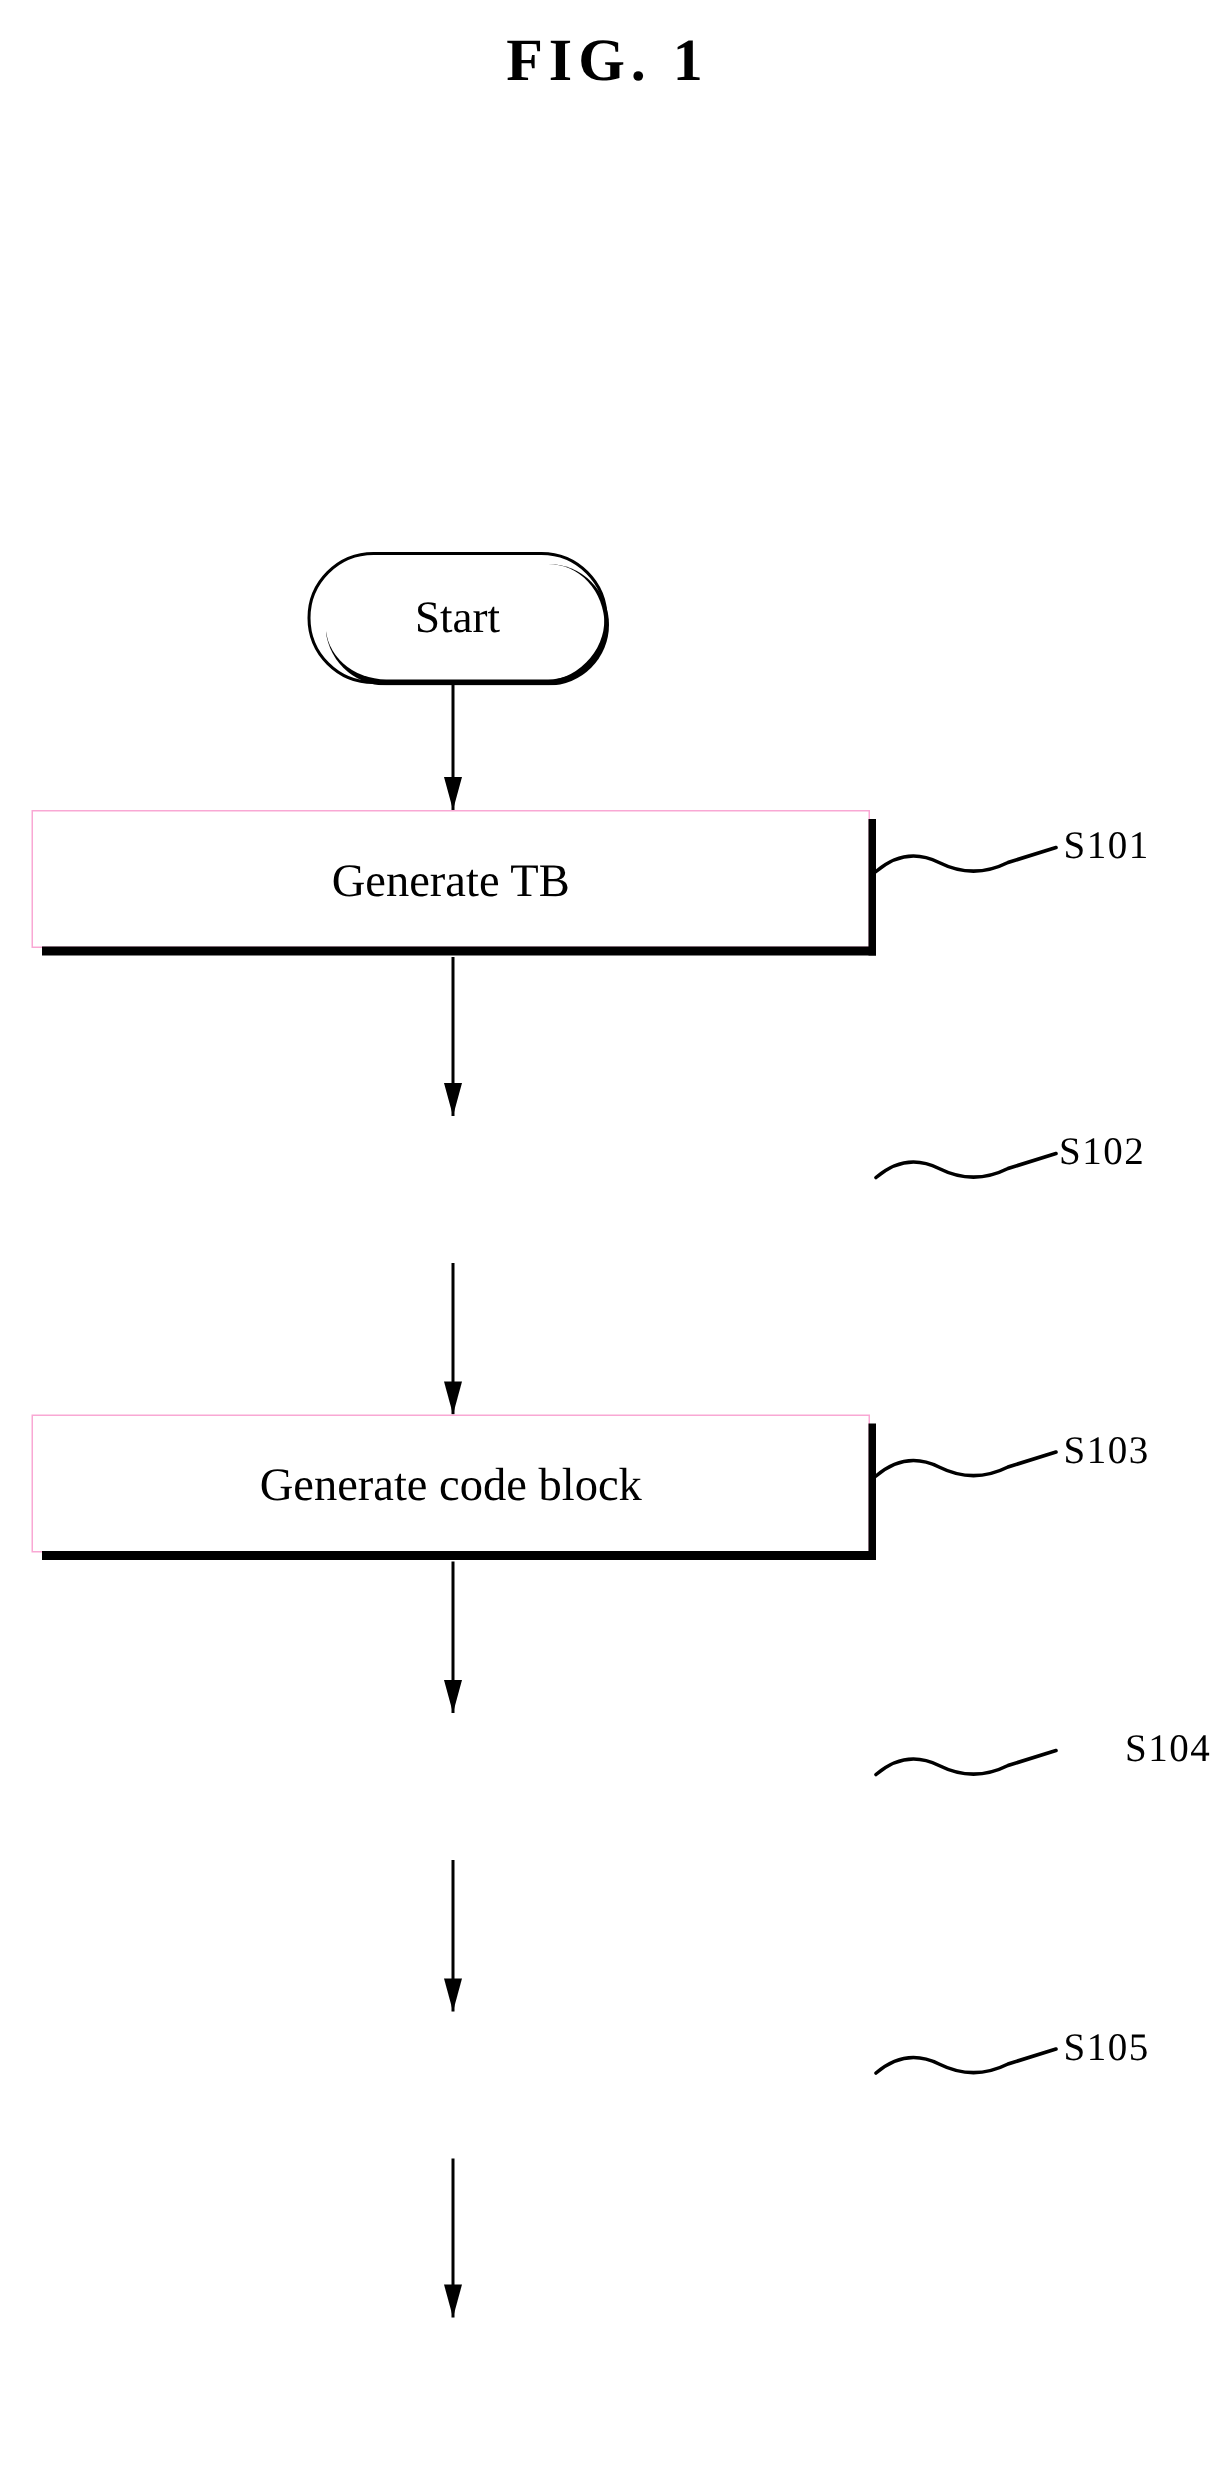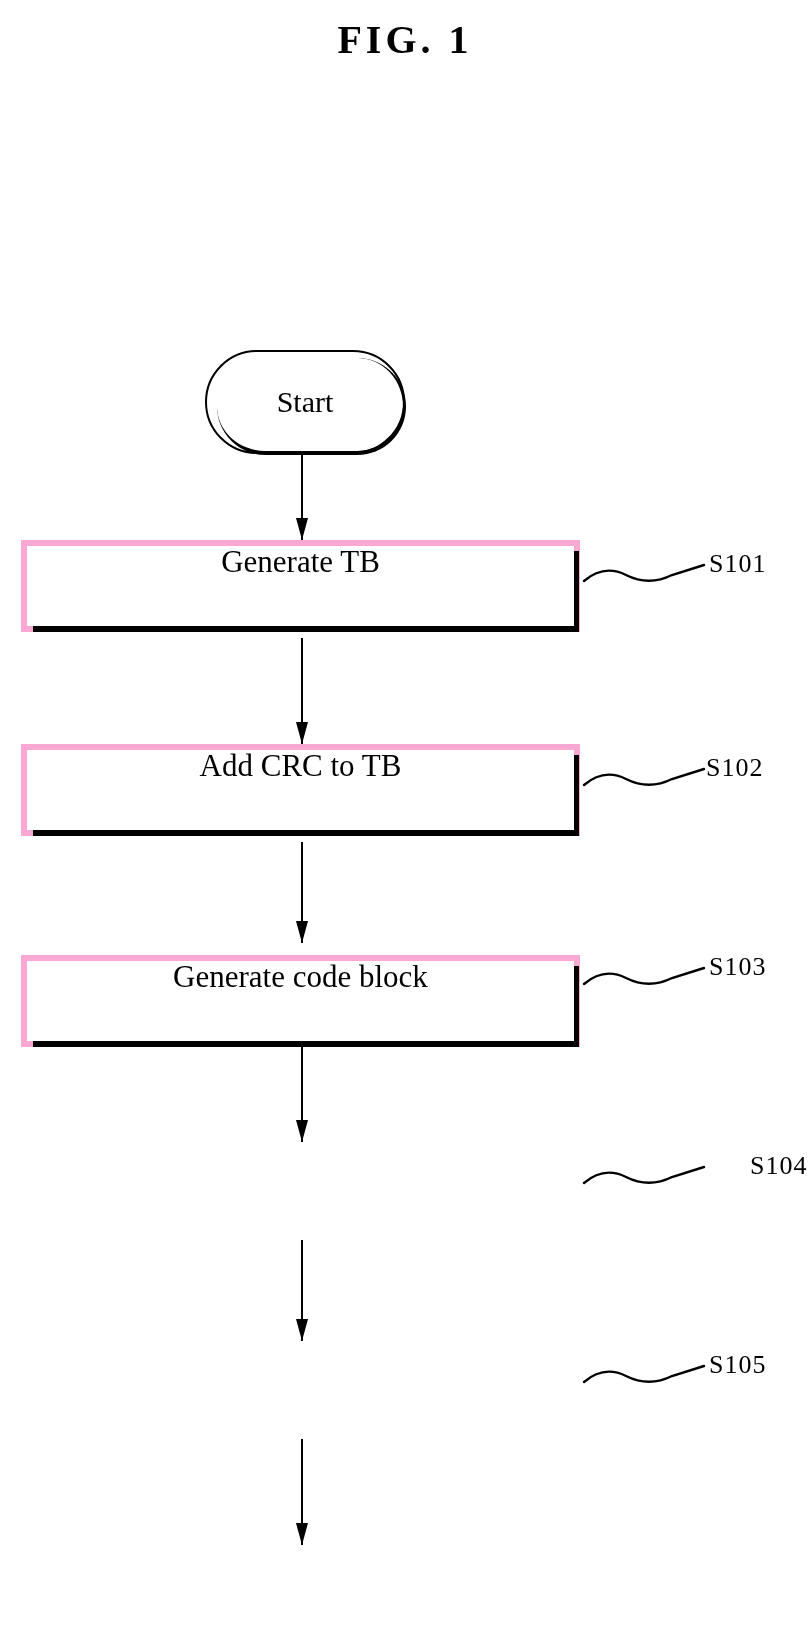--- a/index.html
+++ b/index.html
@@ -64,24 +64,24 @@
     border-bottom: 4px solid #000;
     border-top: 0;
     border-left: 0;
     z-index: -1;
   }
 
   
   .process {
     position: absolute;
     box-sizing: border-box;
-    border: 6px solid #f9a8d4;
+    border: 1px solid #f9a8d4;
     background: #ffffff;
     display: flex;
-    align-items: flex-start;
+    align-items: center;
     justify-content: center;
     font-size: 31px;
     line-height: 1;
     z-index: 3;
   }
   .process::after {
     content: "";
     position: absolute;
     left: 6px;
     right: -5px;
@@ -132,21 +132,21 @@
   }
   .leader svg { display: block; overflow: visible; }
 </style>
 </head>
 <body>
 
 <div id="page">
 
   <div class="fig-title">FIG. 1</div>
 
-  <div class="terminator" style="left:205px; top:350px; width:200px; height:104px;justify-content:center;">
+  <div class="terminator" style="left:205px; top:368px; width:200px; height:88px;justify-content:center;">
     <span class="term-label">Start</span>
   </div>
 
   <div class="connector" style="left:301px; top:440px; width:2px; height:100px;">
     <div class="shaft" style="height:100px;"></div>
     <div class="head" style="top:78px;"></div>
   </div>
 
   <div class="process" style="left:21px; top:540px; width:559px; height:92px;">
     <span class="proc-label">Generate TB</span>
@@ -156,36 +156,33 @@
       <path d="M2 26 C 16 14, 30 13, 44 20 S 74 28, 90 20 L 122 10" stroke="#000" stroke-width="2.4" fill="none" stroke-linecap="round"></path>
     </svg>
   </div>
   <div class="step-ref" style="left:709px; top:551px;">S101</div>
 
   <div class="connector" style="left:301px; top:638px; width:2px; height:106px;">
     <div class="shaft" style="height:106px;"></div>
     <div class="head" style="top:84px;"></div>
   </div>
 
-  <div class="process" style="left:21px; top:744px; width:559px; height:92px;">
-    <span class="proc-label">Add CRC to TB</span>
-  </div>
   <div class="leader" style="left:582px; top:759px; width:125px; height:40px;">
     <svg width="125" height="40" viewBox="0 0 125 40" fill="none" aria-hidden="true">
       <path d="M2 26 C 16 14, 30 13, 44 20 S 74 28, 90 20 L 122 10" stroke="#000" stroke-width="2.4" fill="none" stroke-linecap="round"></path>
     </svg>
   </div>
   <div class="step-ref" style="left:706px; top:755px;">S102</div>
 
   <div class="connector" style="left:301px; top:842px; width:2px; height:101px;">
     <div class="shaft" style="height:101px;"></div>
     <div class="head" style="top:79px;"></div>
   </div>
 
-  <div class="process" style="left:21px; top:943px; width:559px; height:92px;margin-top:12px;">
+  <div class="process" style="left:21px; top:943px; width:559px; height:92px;">
     <span class="proc-label">Generate code block</span>
   </div>
   <div class="leader" style="left:582px; top:958px; width:125px; height:40px;">
     <svg width="125" height="40" viewBox="0 0 125 40" fill="none" aria-hidden="true">
       <path d="M2 26 C 16 14, 30 13, 44 20 S 74 28, 90 20 L 122 10" stroke="#000" stroke-width="2.4" fill="none" stroke-linecap="round"></path>
     </svg>
   </div>
   <div class="step-ref" style="left:709px; top:954px;">S103</div>
 
   <div class="connector" style="left:301px; top:1041px; width:2px; height:101px;">

